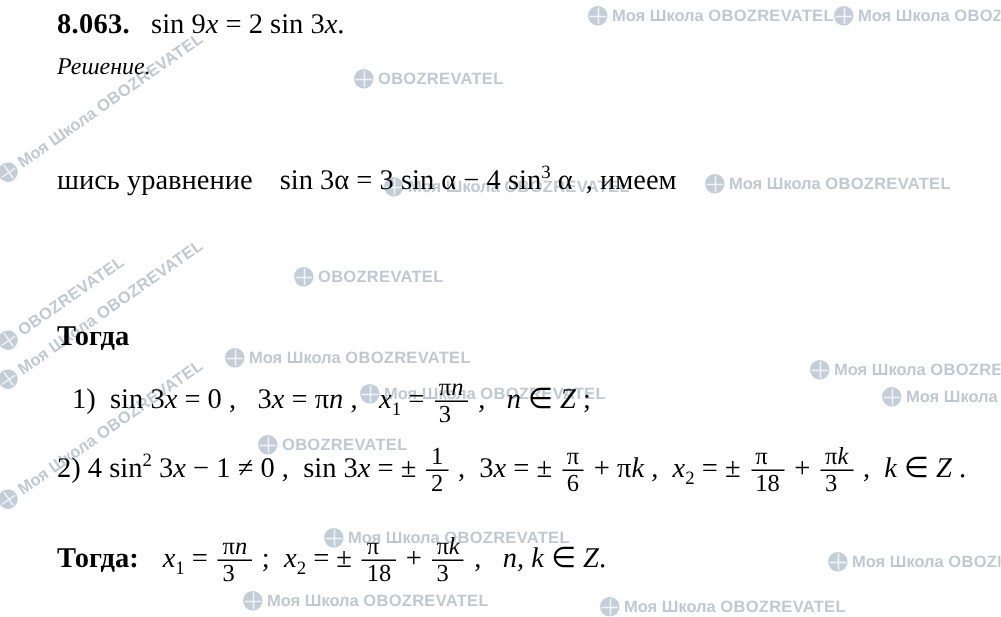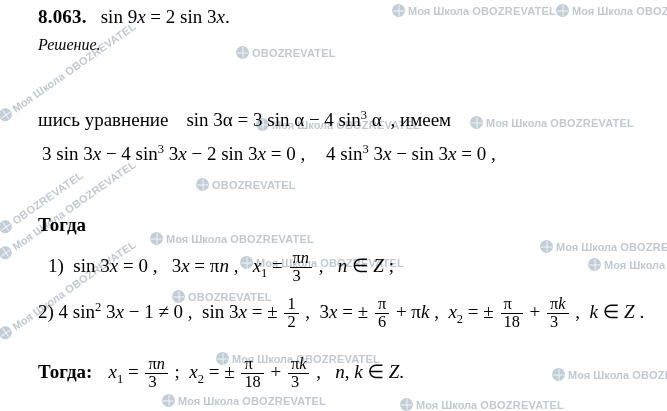--- a/index.html
+++ b/index.html
@@ -225,28 +225,20 @@
 
 
   <div class="line r4">
     <span class="txt">шись уравнение</span>
     <span class="txt" style="margin-left:14px;">
       sin 3α = 3 sin α − 4 sin<sup class="pw">3</sup> α
     </span>
     <span class="txt" style="margin-left:4px;">, имеем</span>
   </div>
 
-  <div class="line r5">
-    <span class="txt">
-      3 sin 3<span class="mi">x</span> − 4 sin<sup class="pw">3</sup> 3<span class="mi">x</span> − 2 sin 3<span class="mi">x</span> = 0 ,
-    </span>
-    <span class="txt" style="margin-left:16px;">
-      4 sin<sup class="pw">3</sup> 3<span class="mi">x</span> − sin 3<span class="mi">x</span> = 0 ,
-    </span>
-  </div>
 
 
   <div class="line r7">
     <span class="bold">Тогда</span>
   </div>
 
   <div class="line r8">
     <span class="txt">
       1) &nbsp;sin 3<span class="mi">x</span> = 0 , &nbsp; 3<span class="mi">x</span> = π<span class="mi">n</span> , &nbsp;
       <span class="mi">x</span><sub class="sb">1</sub> =

